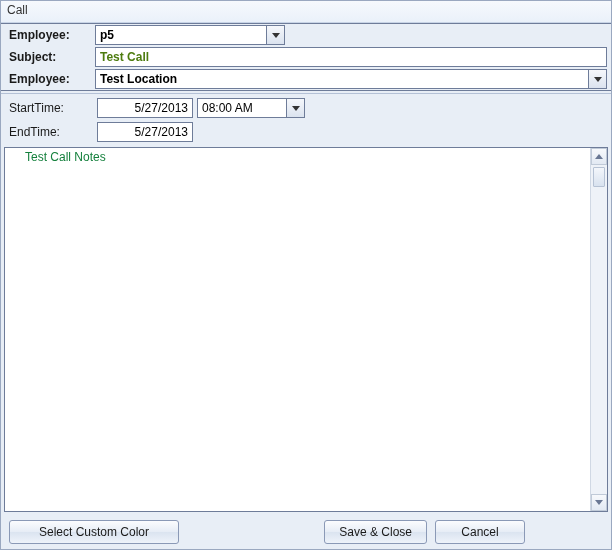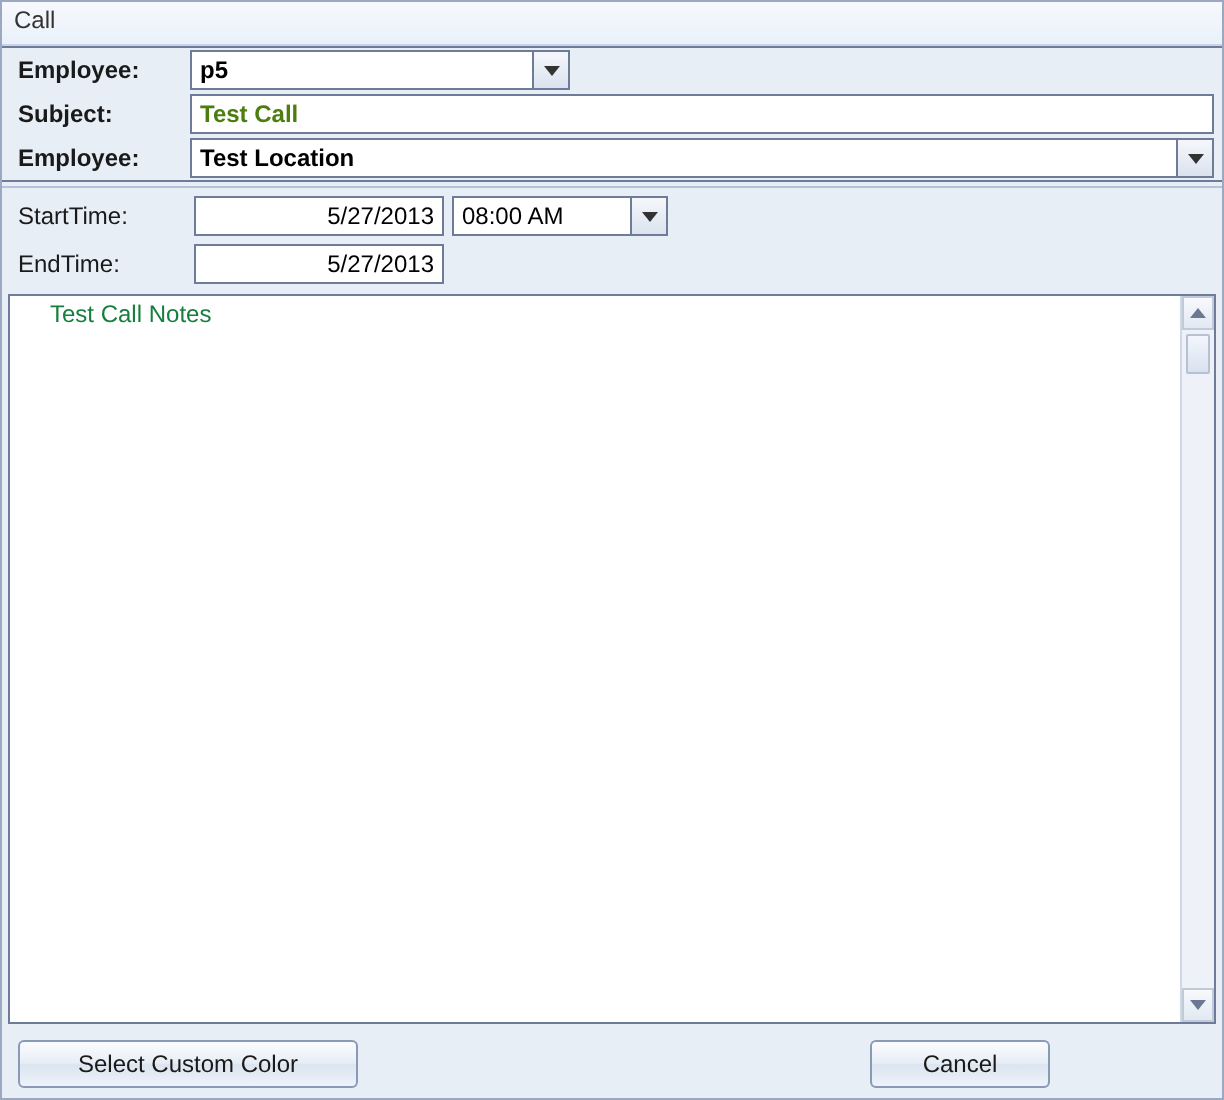--- a/index.html
+++ b/index.html
@@ -83,21 +83,21 @@
     border: 1px solid #6e7c99;
     border-left: none;
     background: linear-gradient(#f5f7fb, #dbe3ef);
     display: flex;
     align-items: center;
     justify-content: center;
     cursor: pointer;
   }
   .combo-btn svg { display: block; }
   .date-input {
-    width: 125px;
+    width: 96px;
     height: 20px;
     border: 1px solid #6e7c99;
     background: #fff;
     padding: 1px 4px;
     text-align: right;
     font: inherit;
     color: #000;
   }
   .time-group {
     display: flex;
@@ -243,17 +243,18 @@
         <svg width="8" height="5">
             <polygon points="0,0 8,0 4,5" fill="#6a7894"></polygon>
           </svg>
       </div>
     </div>
   </div>
 
   <div class="button-bar">
     <button class="btn wide">Select Custom Color</button>
     <div class="spacer"></div>
+    <button class="btn">Save &amp; Close</button>
     <button class="btn">Cancel</button>
     <div style="width:70px"></div>
   </div>
 
 </div>
 
 </body></html>

